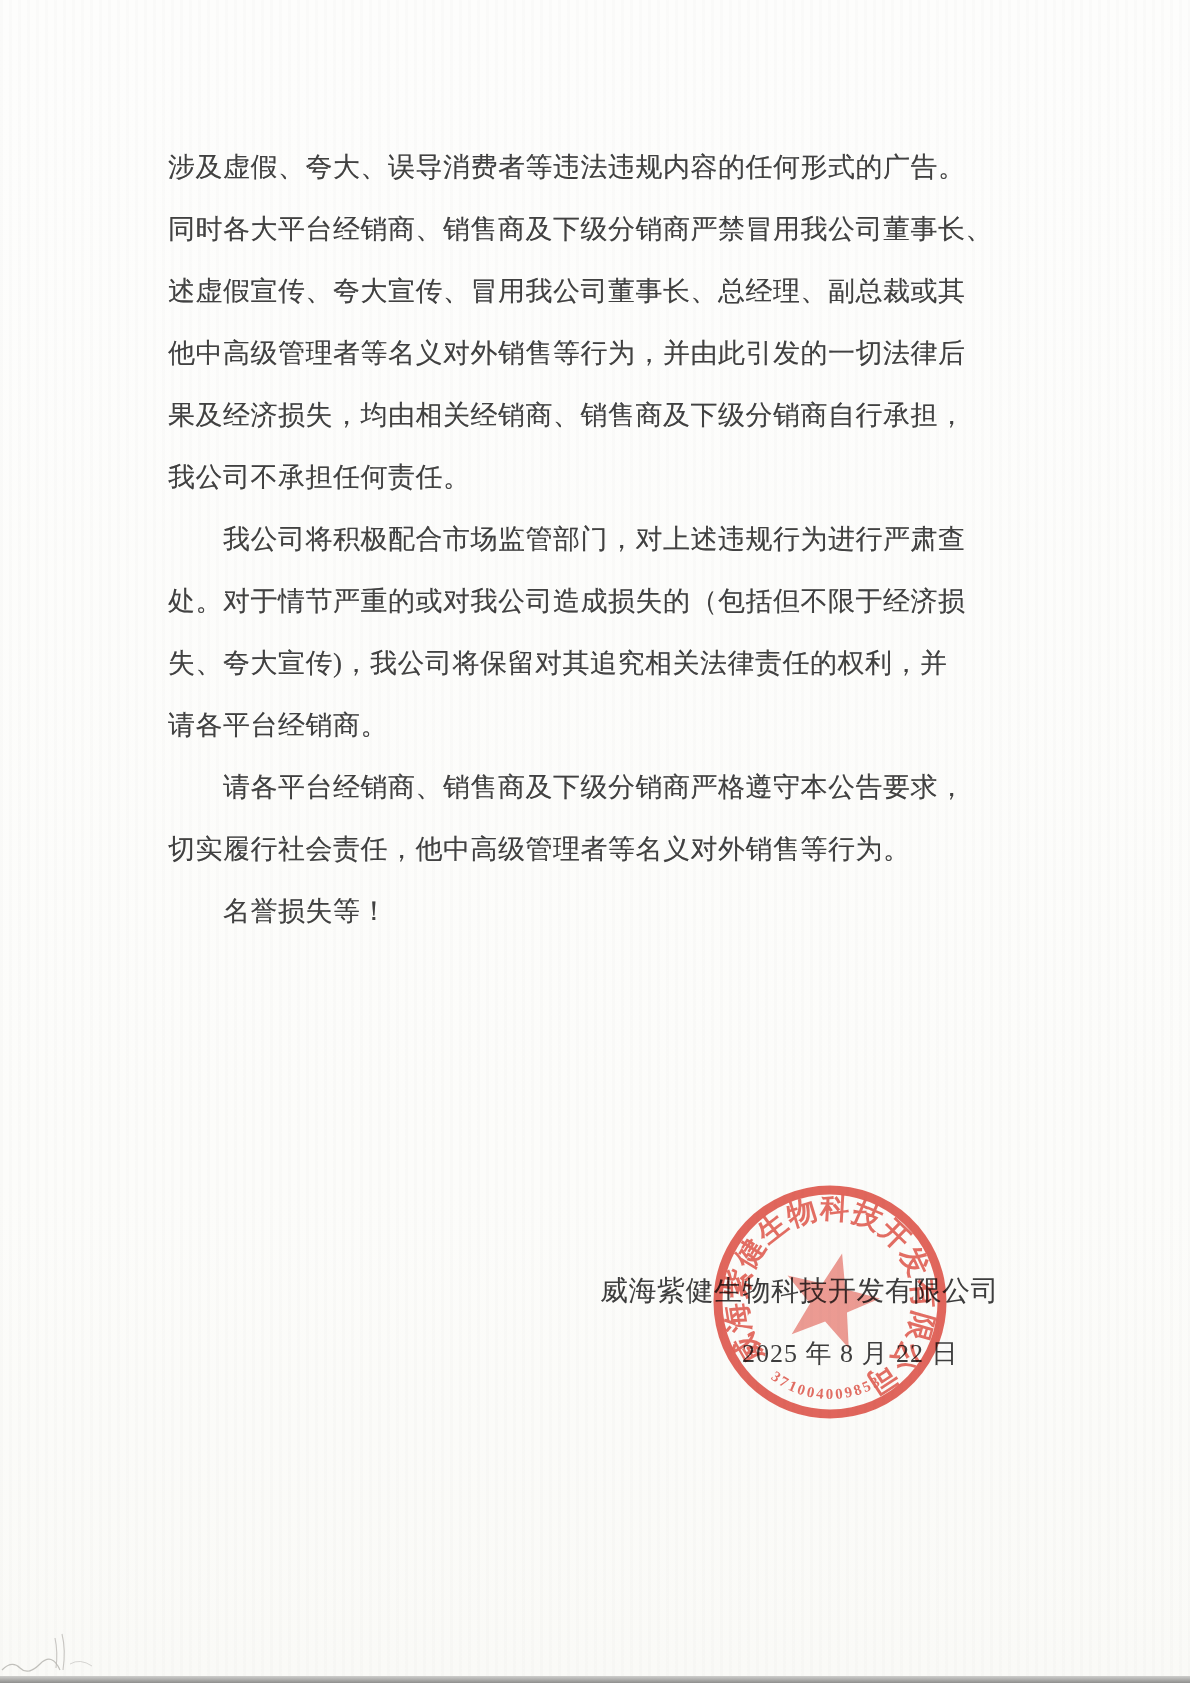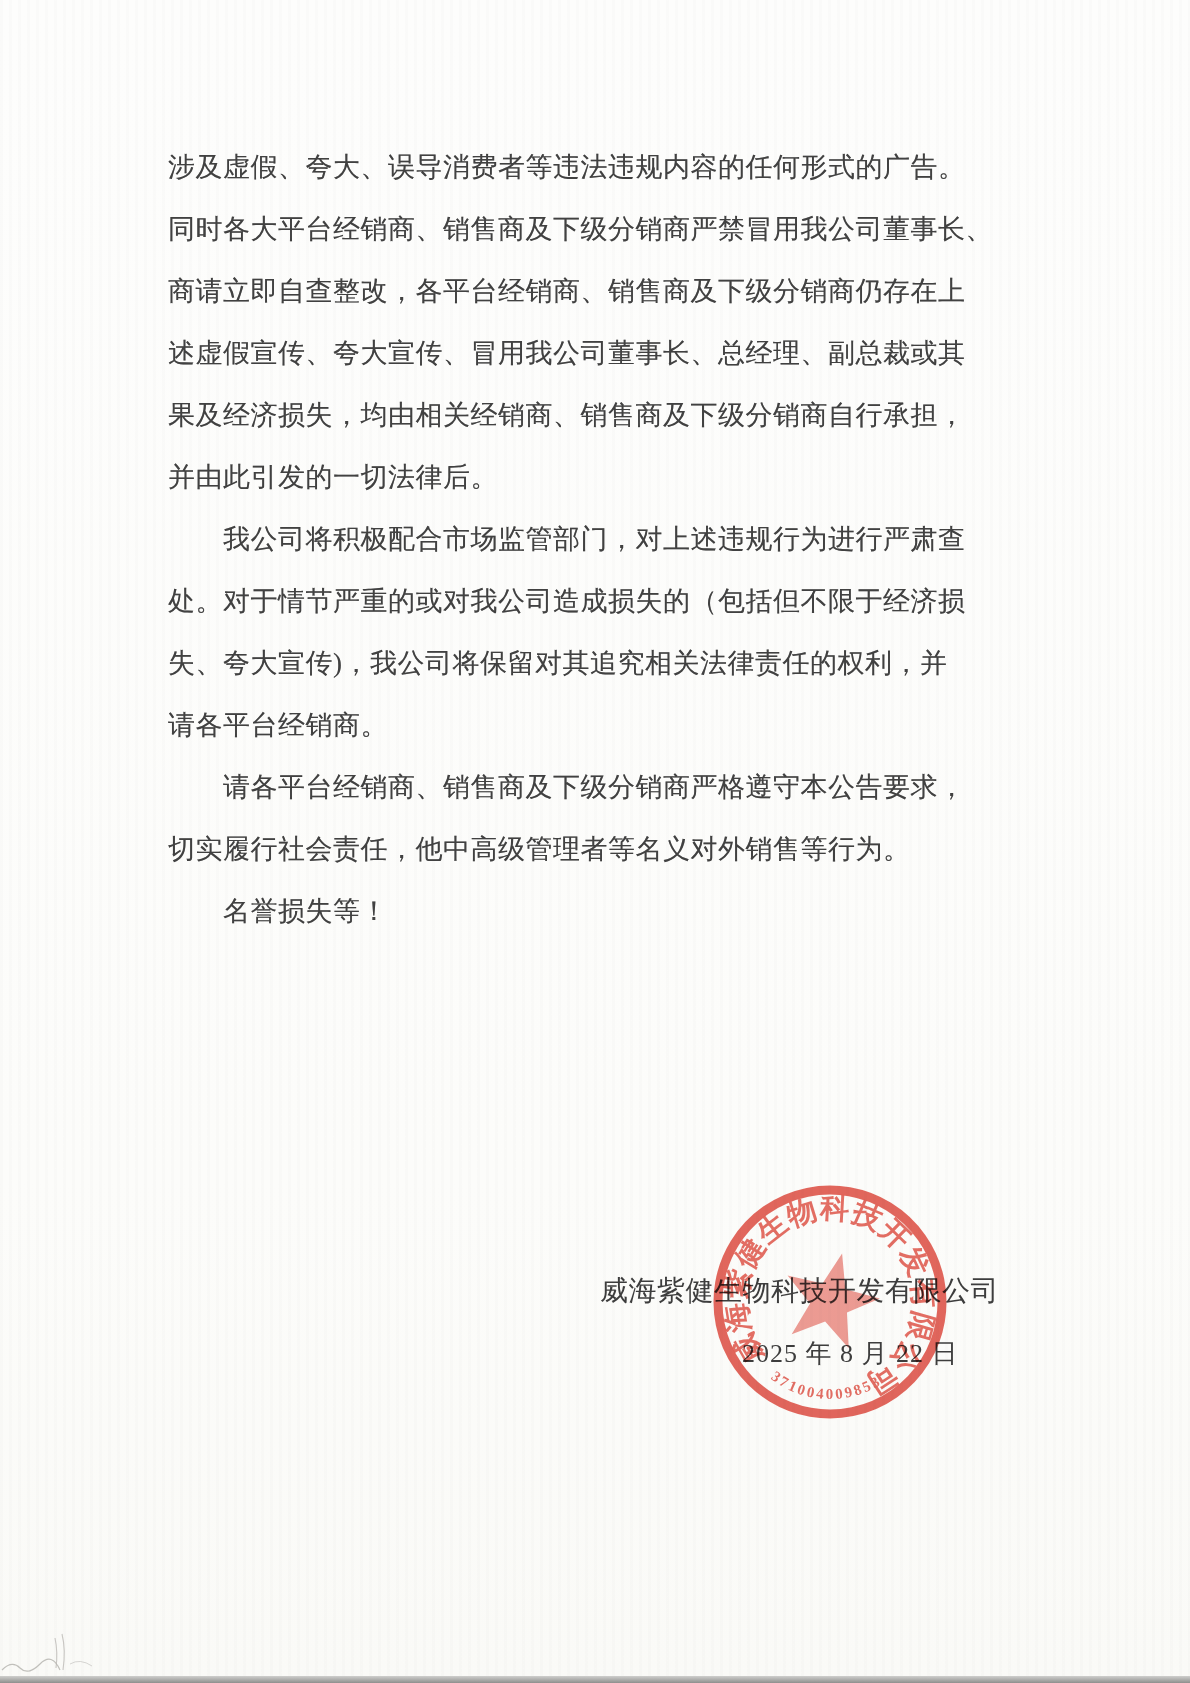--- a/index.html
+++ b/index.html
@@ -65,24 +65,24 @@
   }
 </style>
 </head>
 <body>
 
 <div class="page">
 
   <div class="doc-body">
     <p class="line">涉及虚假、夸大、误导消费者等违法违规内容的任何形式的广告。</p>
     <p class="line">同时各大平台经销商、销售商及下级分销商严禁冒用我公司董事长、</p>
-    <p class="line">商请立即自查整改，各平台经销商、销售商及下级分销商仍存在上</p>
     <p class="line">述虚假宣传、夸大宣传、冒用我公司董事长、总经理、副总裁或其</p>
+    <p class="line">他中高级管理者等名义对外销售等行为，并由此引发的一切法律后</p>
     <p class="line">果及经济损失，均由相关经销商、销售商及下级分销商自行承担，</p>
-    <p class="line">并由此引发的一切法律后。</p>
+    <p class="line">我公司不承担任何责任。</p>
     <p class="line">　　我公司将积极配合市场监管部门，对上述违规行为进行严肃查</p>
     <p class="line">处。对于情节严重的或对我公司造成损失的（包括但不限于经济损</p>
     <p class="line">失、夸大宣传)，我公司将保留对其追究相关法律责任的权利，并</p>
     <p class="line">请各平台经销商。</p>
     <p class="line">　　请各平台经销商、销售商及下级分销商严格遵守本公告要求，</p>
     <p class="line">切实履行社会责任，他中高级管理者等名义对外销售等行为。</p>
     <p class="line">　　名誉损失等！</p>
   </div>
 
   <div class="sig-company">威海紫健生物科技开发有限公司</div>

